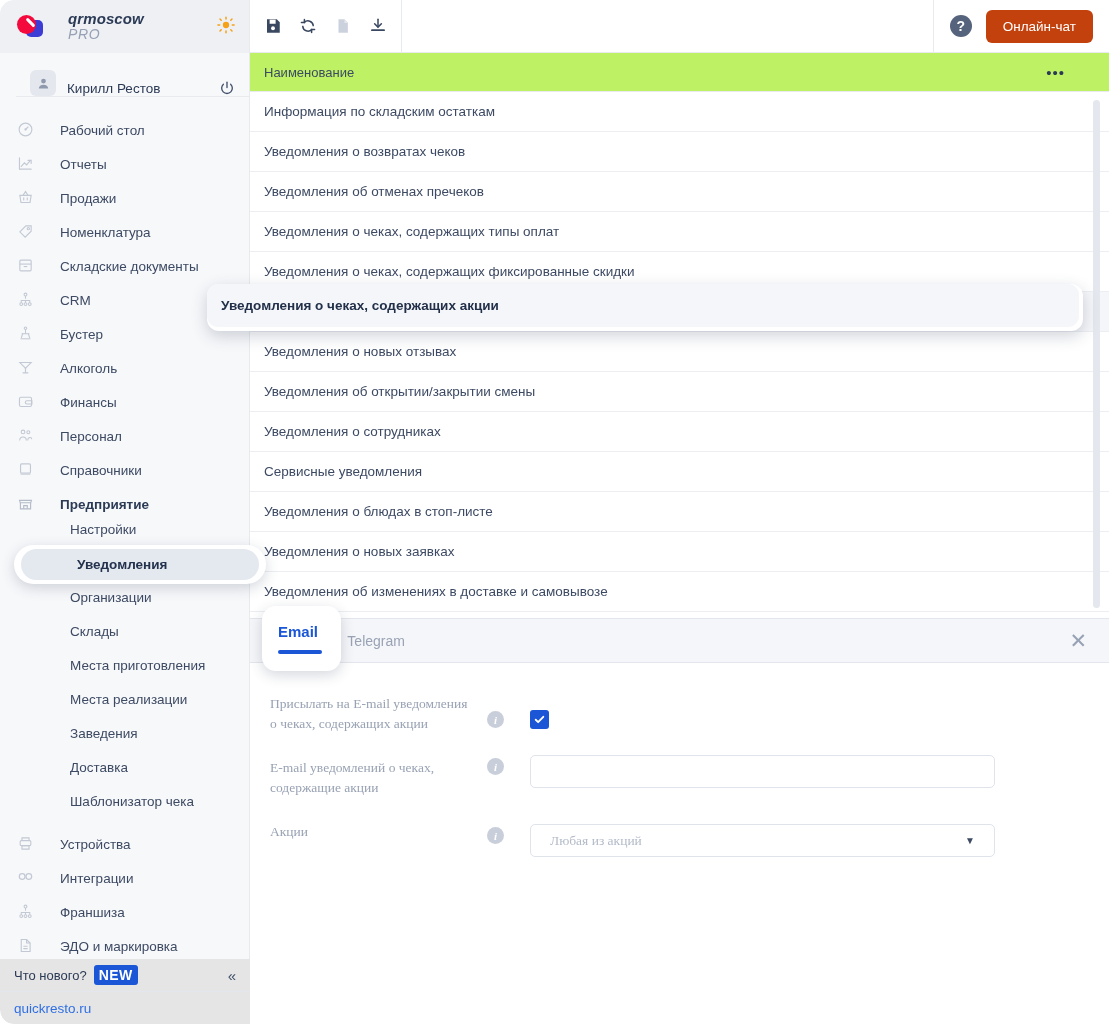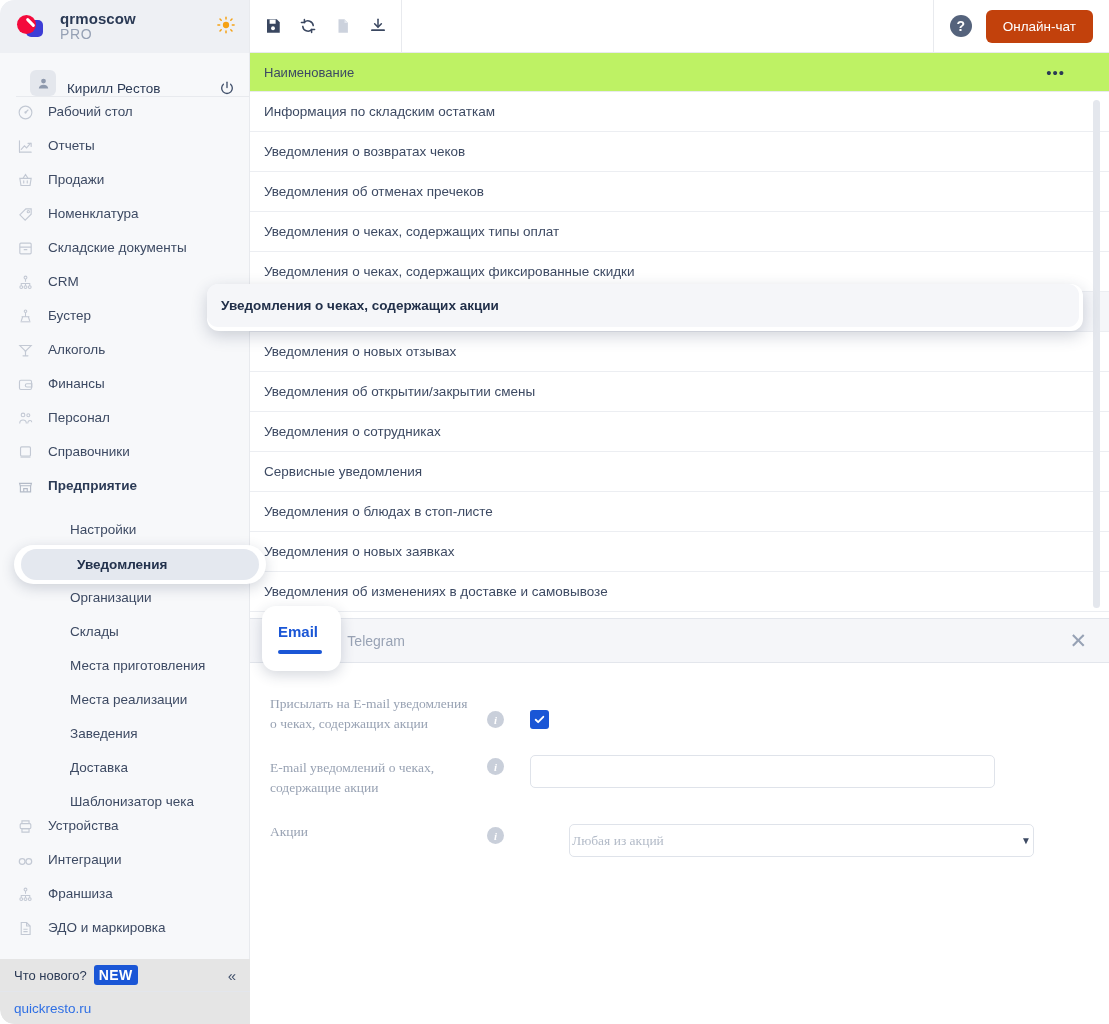--- a/index.html
+++ b/index.html
@@ -40,42 +40,42 @@
   }
   .logo-mark .circ {
     position: absolute; left: 3px; top: 3px;
     width: 19px; height: 19px; border-radius: 50%; background: #f40a3c;
   }
   .logo-mark .slash {
     position: absolute; left: 11px; top: 9px;
     width: 11px; height: 3px; background: #ffffff;
     transform: rotate(45deg); border-radius: 2px;
   }
-  .brand-text { margin-left: 12px; line-height: 1.05; }
+  .brand-text { margin-left: 20px; line-height: 1.05; font-style: italic; }
   .brand-title { font-size: 15px; font-weight: 700; color: #2b3a55; letter-spacing: .1px; }
   .brand-sub { font-size: 14px; color: #95a0b4; letter-spacing: .6px; }
   .theme-toggle { margin-left: auto; font-size: 17px; color: #f5a216; cursor: pointer; line-height: 1; }
 
   .user-row {
     height: 44px; display: flex; align-items: flex-end; padding: 0 14px;
     border-bottom: 1px solid #e8eaee;
     margin-left: 16px;
   }
   .avatar {
     width: 26px; height: 26px; border-radius: 6px; background: #e4e7ed;
     display: flex; align-items: center; justify-content: center;
     color: #8e99ad; flex: 0 0 26px;
   }
   .user-name { margin-left: 11px; font-size: 13.5px; color: #2b3a55; }
   .power-btn { margin-left: auto; color: #41506b; cursor: pointer; display:flex; }
 
   .nav { padding-top: 7px; }
   .nav-item {
-    height: 34px; display: flex; align-items: flex-start;
-    padding: 0 14px; cursor: pointer; color: #3d4a63; font-size: 13.5px;
+    height: 34px; display: flex; align-items: flex-end;
+    padding: 0 14px; cursor: pointer; color: #3d4a63; font-size: 13.5px; gap: 12px;
   }
   .nav-item .ico {
     width: 22px; flex: 0 0 22px; display: flex; align-items: center; justify-content: center;
     color: #c3c9d4;
   }
   .nav-item .lbl { margin-left: 12px; }
   .nav-item.active > .lbl { font-weight: 700; color: #2b3a55; }
   .nav-sub {
     height: 34px; display: flex; align-items: center;
     padding-left: 70px; font-size: 13.5px; color: #3d4a63; cursor: pointer;
@@ -192,22 +192,22 @@
     margin-top: 19px; cursor: pointer;
   }
   .cb svg { display: block; }
   .ftext {
     width: 465px; height: 33px; border: 1px solid #dfe3ea; border-radius: 5px;
     background: #ffffff; font-size: 13.5px; color: #3d4a63;
     padding: 0 11px; font-family: inherit; outline: none;
   }
   .fselect {
     width: 465px; height: 33px; border: 1px solid #dfe3ea; border-radius: 5px;
-    background: #ffffff; display: flex; align-items: center; padding: 0 2px;
-    cursor: pointer; margin-top: 5px; margin-left: 39px;
+    background: #ffffff; display: flex; align-items: center; padding: 0 19px;
+    cursor: pointer; margin-top: 5px;
   }
   .fselect .ph { font-size: 13.5px; color: #b3bbc8; }
   .caret { margin-left: auto; color: #3d4a63; font-size: 10px; }
 
   
   .spot {
     position: absolute; background: #ffffff; border-radius: 22px;
     box-shadow: 0 4px 14px rgba(40,55,85,.20);
     pointer-events: none;
   }

